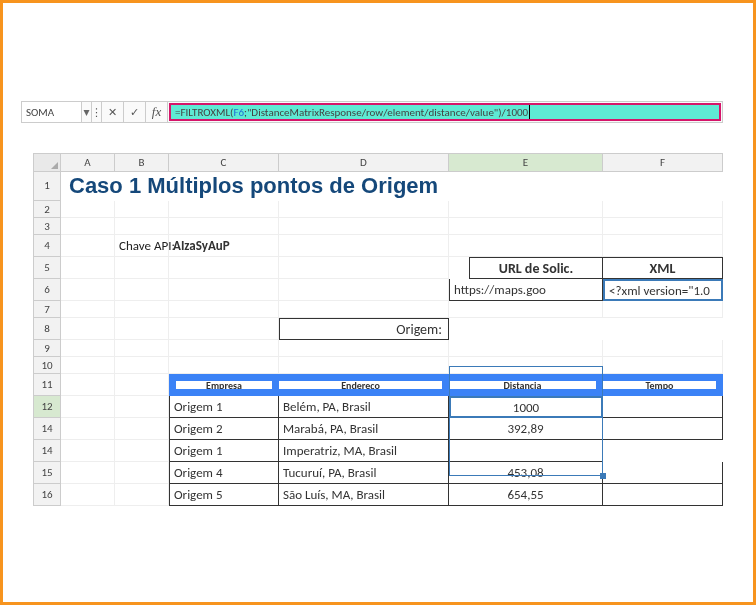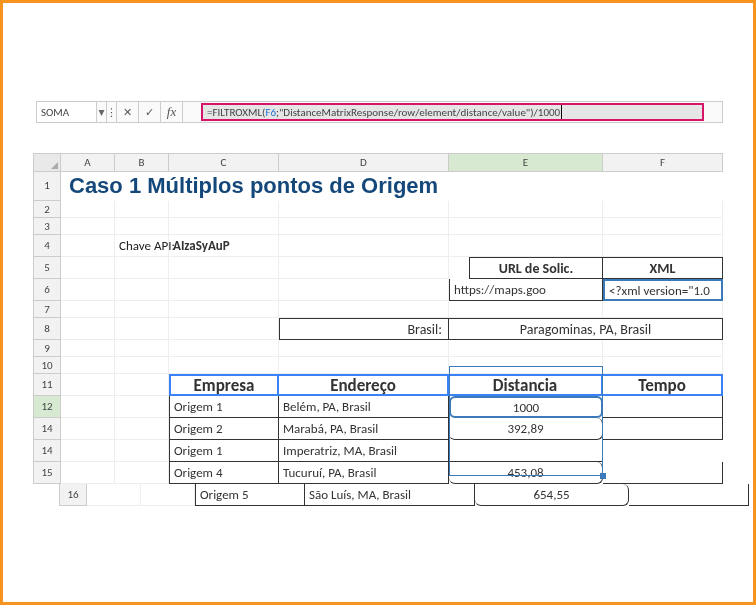--- a/index.html
+++ b/index.html
@@ -7,21 +7,21 @@
       font-family: Calibri, Arial, sans-serif;
       background: #fff;
       width: 756px;
       height: 605px;
       border: 3px solid #f7941e;
       position: relative;
       overflow: hidden;
     }
     .formula-bar {
       position: absolute;
-      top: 98px; left: 33px; right: 30px;
+      top: 98px; left: 18px; right: 30px;
       height: 22px;
       display: flex;
       align-items: center;
       font-size: 12px;
       color: #444;
       border: 1px solid #ccc;
       background: #fafafa;
     }
     .namebox {
       width: 60px; height: 100%;
@@ -38,25 +38,25 @@
     }
     .fb-segment {
       width: 22px; height: 100%;
       border-right: 1px solid #ccc;
       display: flex; align-items: center; justify-content: center;
       color: #555; font-size: 11px;
     }
     .fb-segment.fx { font-style: italic; font-family: Liberation Serif, serif; font-size: 13px; }
     .formula-input {
       flex: 1; height: calc(100% - 2px);
-      margin: 18px;
+      margin: 1px;
       border: 2px solid #d6156a;
       padding: 0 4px;
       font-size: 11px;
-      background: #e5e5e5;
+      background: #5eead4;
       white-space: nowrap;
       overflow: hidden;
       display: flex; align-items: flex-end;
     }
     .formula-input .ref { color: #1e6fd6; }
     .sheet {
       position: absolute;
       top: 150px; left: 30px; right: 30px; bottom: 30px;
       background: #fff;
     }
@@ -127,25 +127,25 @@
     .val-url { border: 1px solid #333; border-top: none; font-size: 13px; justify-content: flex-start; overflow: hidden;}
     .val-xml {
       border: 2px solid #3b7ab8; font-size: 13px;
     }
     .dest-label { border: 1px solid #333; font-size: 14px; justify-content: flex-end; padding-right: 6px; }
     .dest-val {
       grid-column: 6 / 8;
       border: 1px solid #333; border-left: none;
       font-size: 14px; justify-content: center;
     }
-    .thead { border: 2px solid #3b82f6; font-weight: bold; font-size: 17px; justify-content: center; }
+    .thead { border: 7px solid #3b82f6; font-weight: bold; font-size: 10px; justify-content: center; }
     .thead + .thead { border-left: none; }
     .tcell { border: 1px solid #333; border-top: none; font-size: 13px; }
     .tcell.col2 { border-left: none; }
-    .tcell.col3 { border-left: none; justify-content: center; border-radius: 6px; }
+    .tcell.col3 { border-left: none; justify-content: center; }
     .tcell.col4 { border-left: none; }
     .active-cell {
       border: 2px solid #3b7ab8 !important;
       position: relative;
       justify-content: flex-start;
       padding-left: 4px;
     }
     .range-border {
       position: absolute;
       border: 1px solid #3b7ab8;
@@ -249,22 +249,21 @@
       <div class="cell"></div>
       <div class="cell"></div>
       <div class="cell"></div>
   </div>
 
   <div class="row h-norm">
     <div class="rh">8</div>
     <div class="cell"></div>
       <div class="cell"></div>
       <div class="cell"></div>
-    <div class="cell dest-label">Brasil:</div>
-    <div class="cell dest-val">Paragominas, PA, Brasil</div>
+    <div class="cell dest-label">Origem:</div>
   </div>
 
   <div class="row h-short">
       <div class="rh">9</div>
       <div class="cell"></div>
       <div class="cell"></div>
       <div class="cell"></div>
       <div class="cell"></div>
       <div class="cell"></div>
       <div class="cell"></div>
@@ -318,21 +317,21 @@
   </div>
   <div class="row h-norm">
     <div class="rh">15</div>
     <div class="cell"></div>
       <div class="cell"></div>
     <div class="cell tcell">Origem 4</div>
     <div class="cell tcell col2">Tucuruí, PA, Brasil</div>
     <div class="cell tcell col3">453,08</div>
     <div class="cell tcell col4"></div>
   </div>
-  <div class="row h-norm" style="position:relative;margin-left:26px;">
+  <div class="row h-norm" style="position:relative;">
     <div class="rh">16</div>
     <div class="cell"></div>
       <div class="cell"></div>
     <div class="cell tcell">Origem 5</div>
     <div class="cell tcell col2">São Luís, MA, Brasil</div>
     <div class="cell tcell col3">654,55</div>
     <div class="cell tcell col4"></div>
   </div>
 
   <div class="range-border" style="top:213px; left:416px; width:154px; height:110px;"></div>

